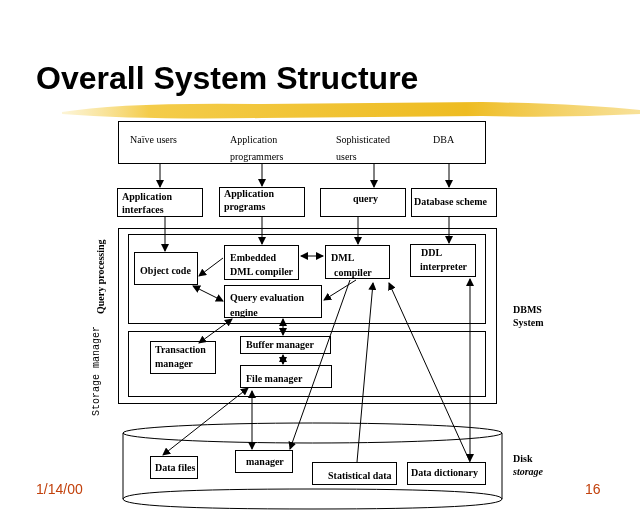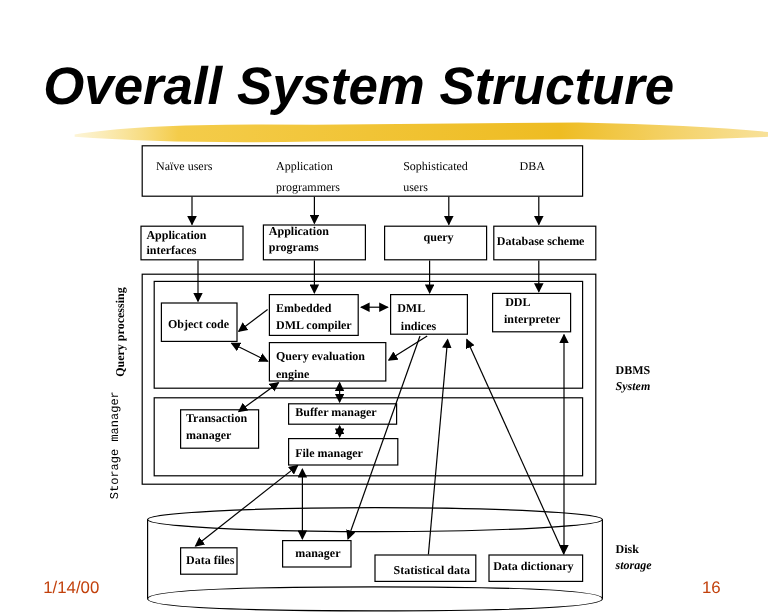--- a/index.html
+++ b/index.html
@@ -1,17 +1,17 @@
 <!DOCTYPE html>
 <html><head>
 <meta charset="utf-8">
 <style>
   html,body{margin:0;padding:0;background:#fff;}
   body{width:640px;height:512px;position:relative;overflow:hidden;font-family:"Liberation Serif",serif;color:#000;}
-  .title{position:absolute;left:36px;top:48px;font-family:"Liberation Sans",sans-serif;font-weight:bold;font-size:44px;letter-spacing:0px;font-style:italic;}
+  .title{position:absolute;left:36px;top:60px;font-family:"Liberation Sans",sans-serif;font-weight:bold;font-size:32px;letter-spacing:0px;}
   .brush{position:absolute;left:62px;top:96px;width:578px;height:24px;}
   svg.diagram{position:absolute;left:0;top:0;}
   .t{position:absolute;white-space:nowrap;font-weight:bold;font-size:10px;line-height:13px;}
   .u{position:absolute;white-space:nowrap;font-size:10px;line-height:17px;text-align:right;}
   .foot{position:absolute;font-family:"Liberation Sans",sans-serif;font-size:14px;color:#c2410c;}
   .vert{position:absolute;transform:rotate(-90deg);transform-origin:left top;white-space:nowrap;font-weight:bold;font-size:10px;}
 </style>
 </head>
 <body>
 
@@ -105,35 +105,35 @@
 <div class="t" style="left:122px;top:203px;">interfaces</div>
 <div class="t" style="left:224px;top:187px;">Application</div>
 <div class="t" style="left:224px;top:200px;">programs</div>
 <div class="t" style="left:353px;top:192px;">query</div>
 <div class="t" style="left:414px;top:195px;">Database scheme</div>
 
 <div class="t" style="left:140px;top:264px;">Object code</div>
 <div class="t" style="left:230px;top:251px;">Embedded</div>
 <div class="t" style="left:230px;top:265px;">DML compiler</div>
 <div class="t" style="left:331px;top:251px;">DML</div>
-<div class="t" style="left:334px;top:266px;">indices</div>
+<div class="t" style="left:334px;top:266px;">compiler</div>
 <div class="t" style="left:421px;top:246px;">DDL</div>
 <div class="t" style="left:420px;top:260px;">interpreter</div>
 <div class="t" style="left:230px;top:291px;">Query evaluation</div>
 <div class="t" style="left:230px;top:306px;">engine</div>
 
 <div class="t" style="left:155px;top:343px;">Transaction</div>
 <div class="t" style="left:155px;top:357px;">manager</div>
 <div class="t" style="left:246px;top:338px;">Buffer manager</div>
 <div class="t" style="left:246px;top:372px;">File manager</div>
 
 <div class="vert" style="left:95px;top:314px;">Query processing</div>
 <div class="vert" style="left:91px;top:416px;font-weight:normal;font-family:'Liberation Mono',monospace;">Storage manager</div>
 <div class="t" style="left:513px;top:303px;">DBMS</div>
-<div class="t" style="left:513px;top:316px;font-style:italic;">System</div>
+<div class="t" style="left:513px;top:316px;">System</div>
 
 <div class="t" style="left:155px;top:461px;">Data files</div>
 <div class="t" style="left:246px;top:455px;">manager</div>
 <div class="t" style="left:328px;top:469px;">Statistical data</div>
 <div class="t" style="left:411px;top:466px;">Data dictionary</div>
 <div class="t" style="left:513px;top:452px;">Disk</div>
 <div class="t" style="left:513px;top:465px;font-style:italic;">storage</div>
 
 <div class="foot" style="left:36px;top:481px;">1/14/00</div>
 <div class="foot" style="left:585px;top:481px;">16</div>

